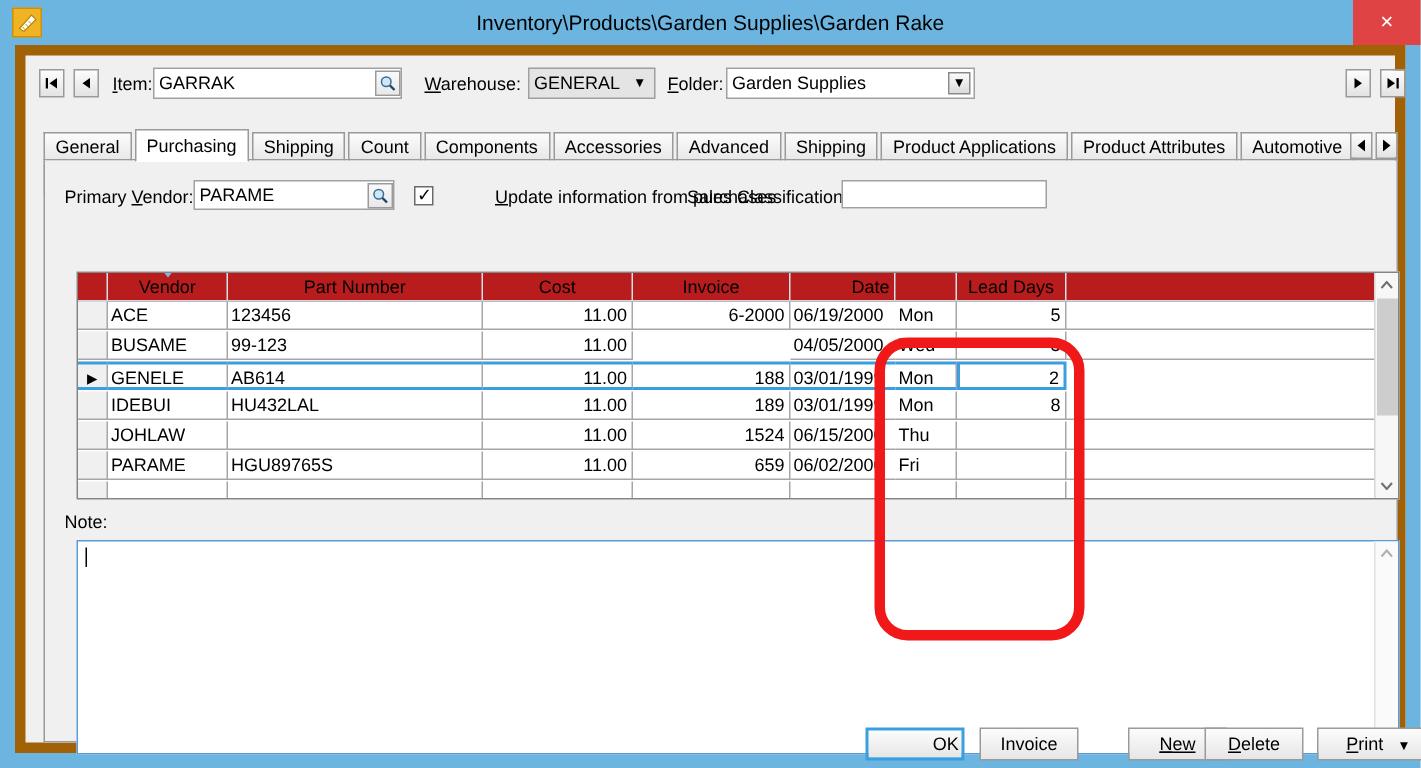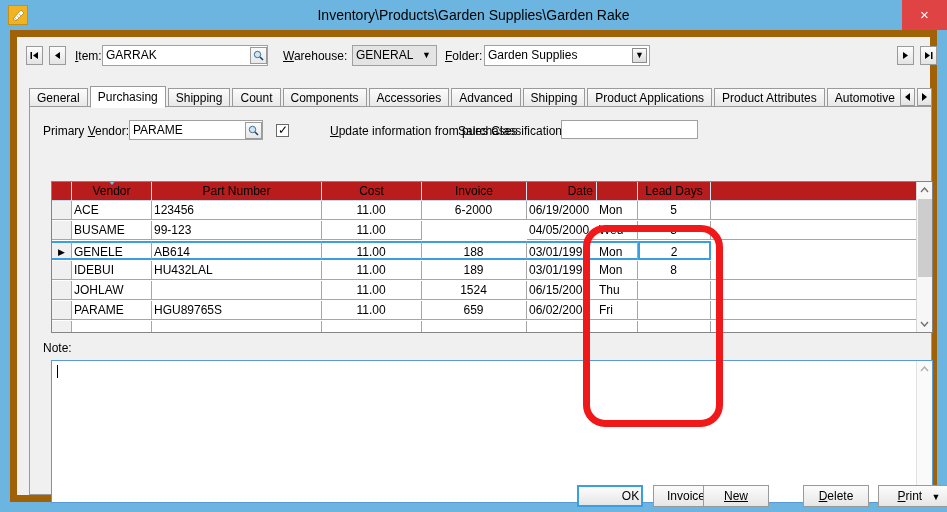--- a/index.html
+++ b/index.html
@@ -152,21 +152,21 @@
     box-sizing:border-box;
   }
   .gc{
     position:absolute;top:0;height:19px;line-height:19px;
     font-size:12px;color:#000;
     border-right:1px solid #a6a6a6;
     border-bottom:1px solid #a6a6a6;
     box-sizing:border-box;padding:0 2px;
     overflow:hidden;white-space:nowrap;
   }
-  .gc.num{text-align:center;padding-right:3px;}
+  .gc.num{text-align:right;padding-right:3px;}
   .gc.sel-indicator{
     background:#f0f0f0;border-right:1px solid #a6a6a6;
     text-align:center;font-size:9px;
   }
   .grow.selected .gc{
     border-top:2px solid #3a9fe0;border-bottom:2px solid #3a9fe0;
   }
   .grow.selected .gc.leadcell{
     border:2px solid #3a9fe0;
   }
@@ -449,20 +449,20 @@
               </svg>
           </div>
         </div>
       </div>
 
       <div class="annot"></div>
     </div>
 
     <div class="btn default" style="left:560px;top:448px;width:66px;">OK</div>
     <div class="btn" style="left:636px;top:448px;width:66px;">Invoice</div>
-    <div class="btn" style="left:686px;top:448px;width:66px;text-decoration:underline;"><u>N</u><span>ew</span></div>
+    <div class="btn" style="left:735px;top:448px;width:66px;text-decoration:underline;"><u>N</u><span>ew</span></div>
     <div class="btn" style="left:786px;top:448px;width:66px;"><u>D</u><span>elete</span></div>
     <div class="btn" style="left:861px;top:448px;width:82px;">
       <u>P</u><span>rint</span>
       <span style="margin-left:6px;font-size:9px;">▼</span>
     </div>
   </div>
 </div>
 
 </body></html>

